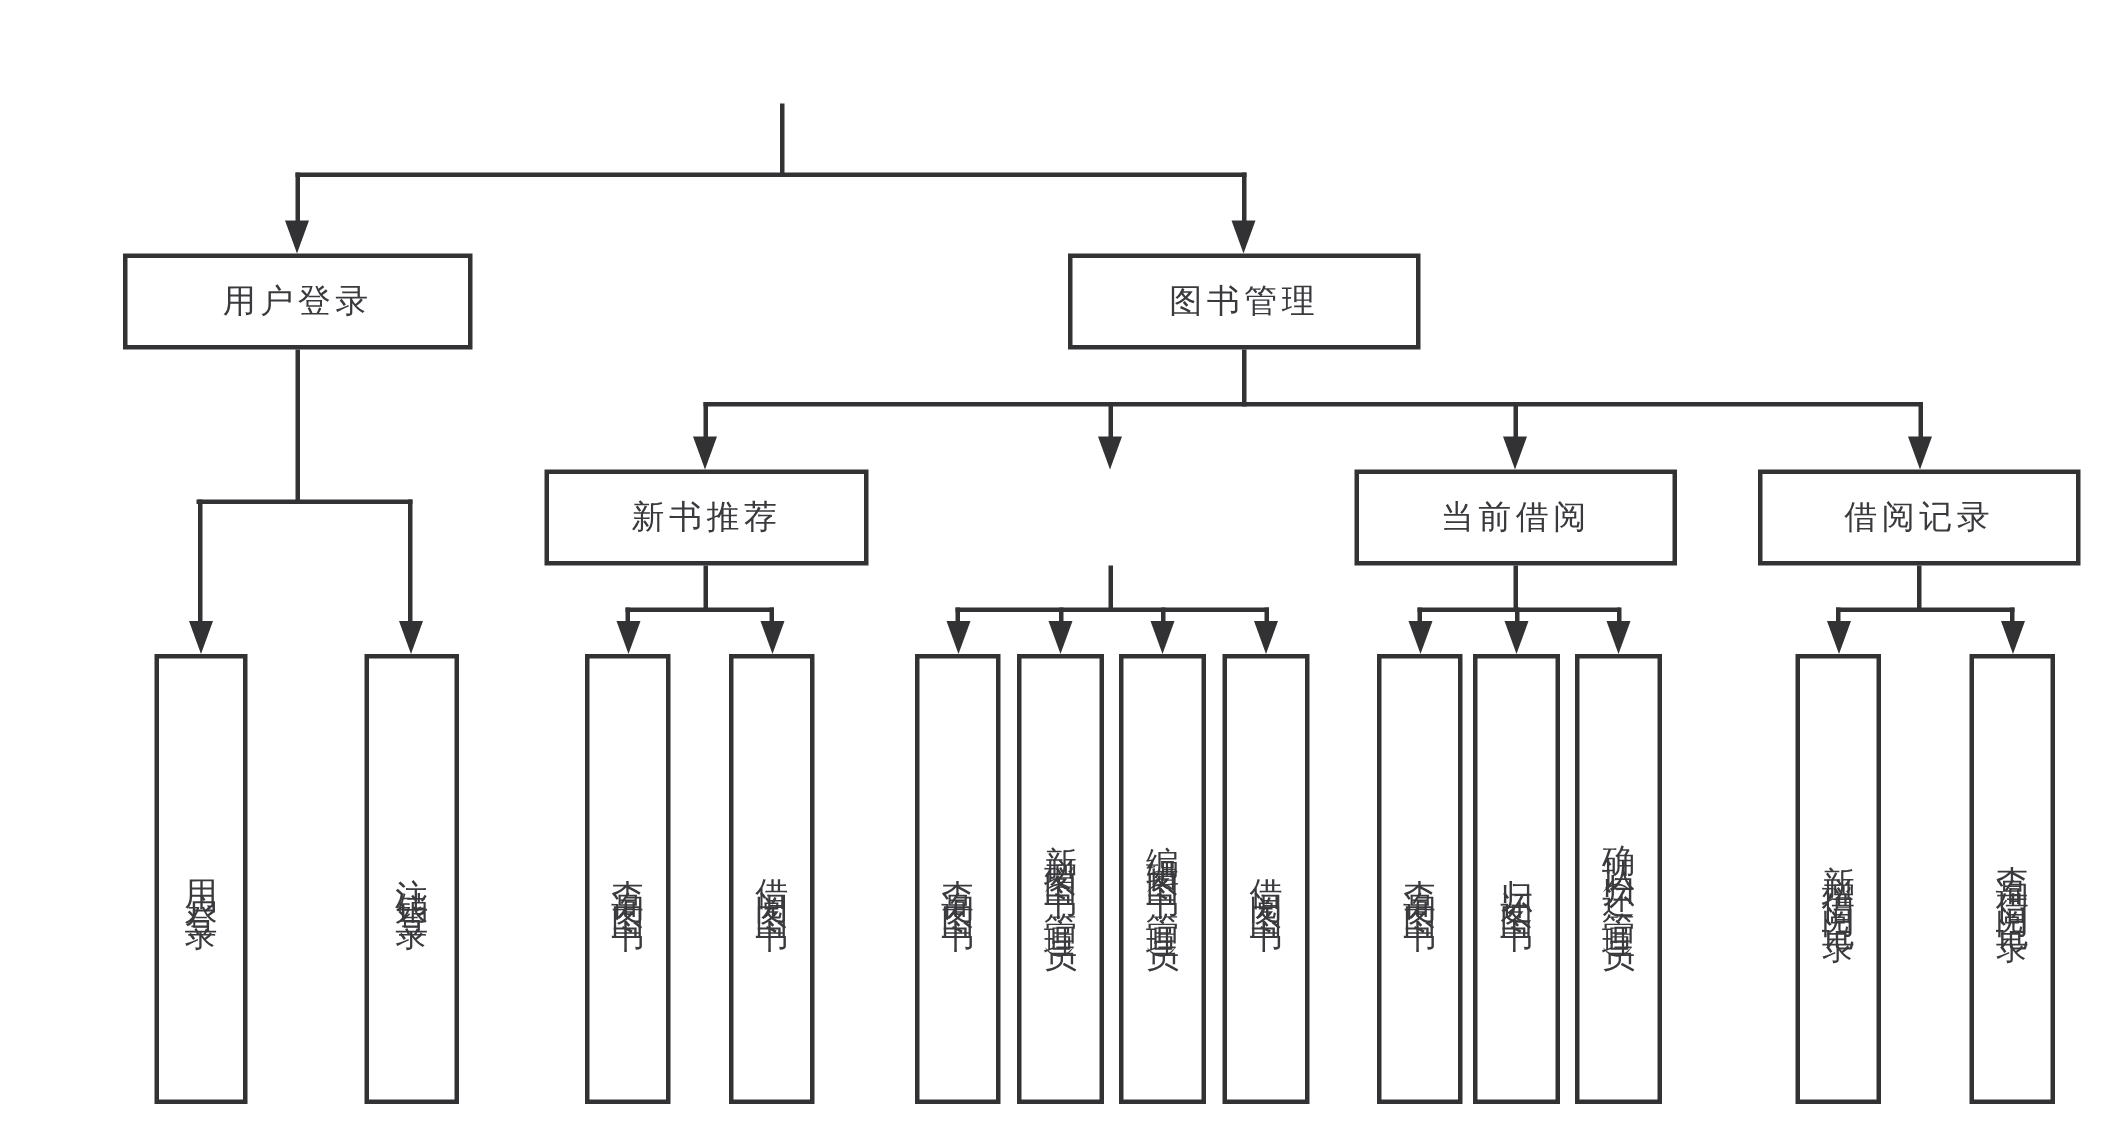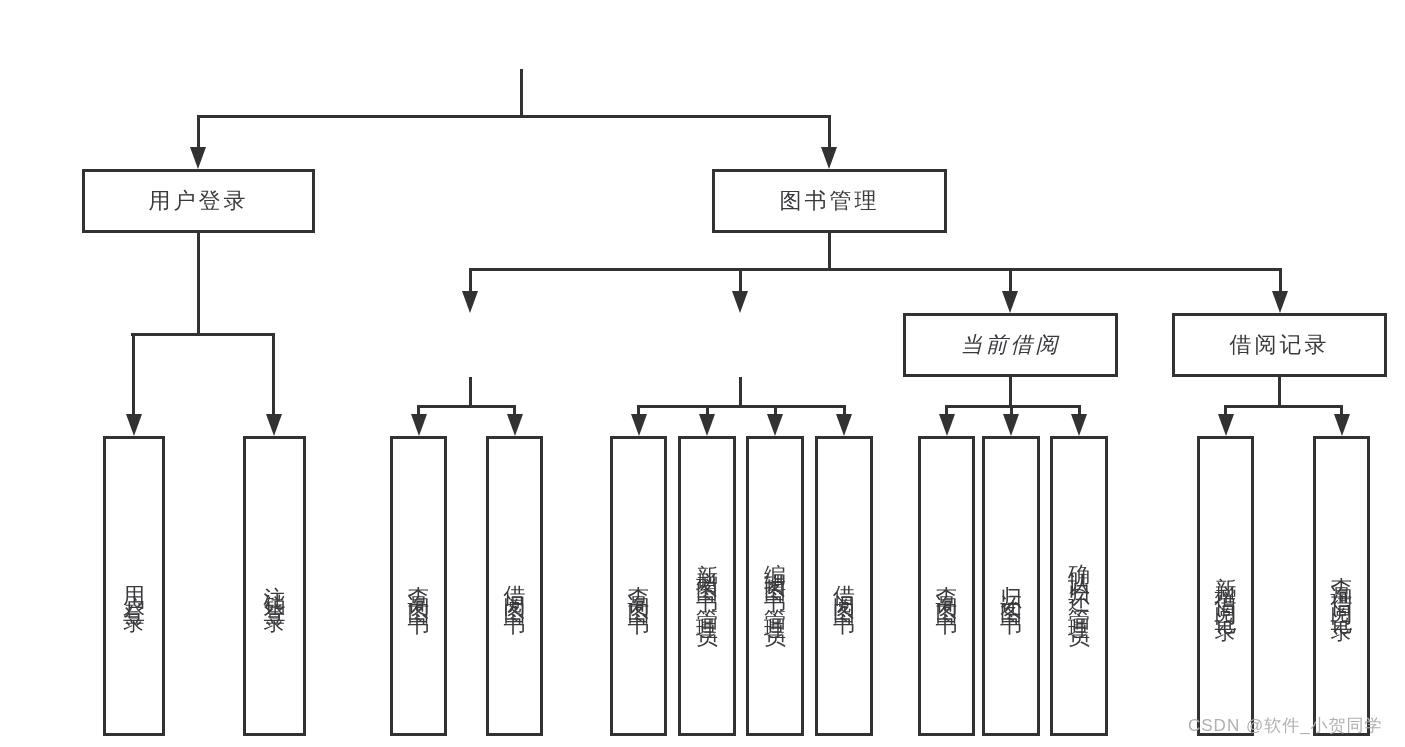--- a/index.html
+++ b/index.html
@@ -60,21 +60,24 @@
   <div class="ln h" style="left:469px;top:268px;width:813px;"></div>
   <div class="ln v" style="left:469px;top:268px;height:27px;"></div>
   <div class="ln v" style="left:739px;top:268px;height:27px;"></div>
   <div class="ln v" style="left:1009px;top:268px;height:27px;"></div>
   <div class="ln v" style="left:1279px;top:268px;height:27px;"></div>
   <div class="arr" style="left:462px;top:291px;"></div>
   <div class="arr" style="left:732px;top:291px;"></div>
   <div class="arr" style="left:1002px;top:291px;"></div>
   <div class="arr" style="left:1272px;top:291px;"></div>
 
-  <div class="box" style="left:903px;top:313px;width:215px;height:64px;font-style:italic;">
+  <div class="box" style="left:363px;top:313px;width:216px;height:64px;">
+    <span class="lbl">新书推荐</span>
+  </div>
+  <div class="box" style="left:903px;top:313px;width:215px;height:64px;">
     <span class="lbl">当前借阅</span>
   </div>
   <div class="box" style="left:1172px;top:313px;width:215px;height:64px;">
     <span class="lbl">借阅记录</span>
   </div>
 
   <div class="ln v" style="left:469px;top:377px;height:30px;"></div>
   <div class="ln v" style="left:739px;top:377px;height:30px;"></div>
   <div class="ln v" style="left:1009px;top:377px;height:30px;"></div>
   <div class="ln v" style="left:1278px;top:377px;height:30px;"></div>
@@ -146,15 +149,14 @@
     <span class="lbl">确认归还（管理员）</span>
   </div>
 
   <div class="box leaf" style="left:1197px;top:436px;width:57px;height:300px;">
     <span class="lbl">新增借阅记录</span>
   </div>
   <div class="box leaf" style="left:1313px;top:436px;width:57px;height:300px;">
     <span class="lbl">查询借阅记录</span>
   </div>
 
-  <div class="wm">CSDN @软件_小贺同学</div>
 
 </div>
 
 </body></html>

